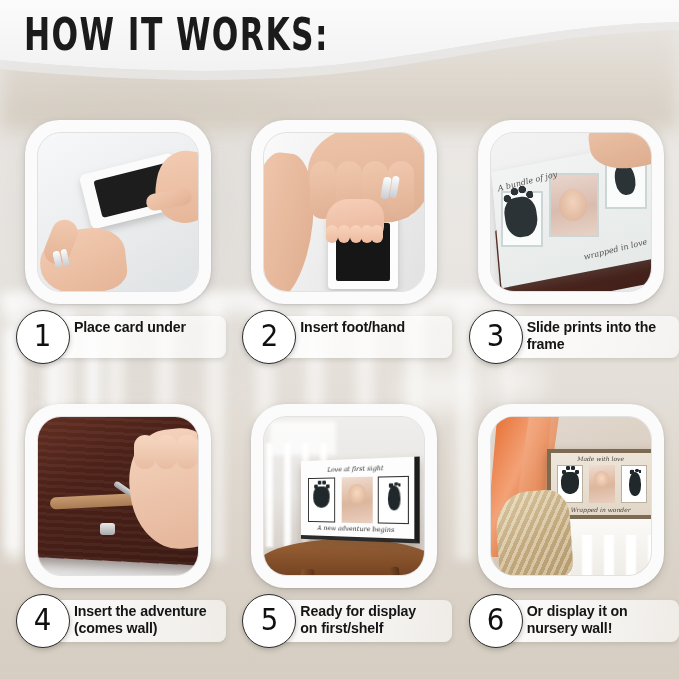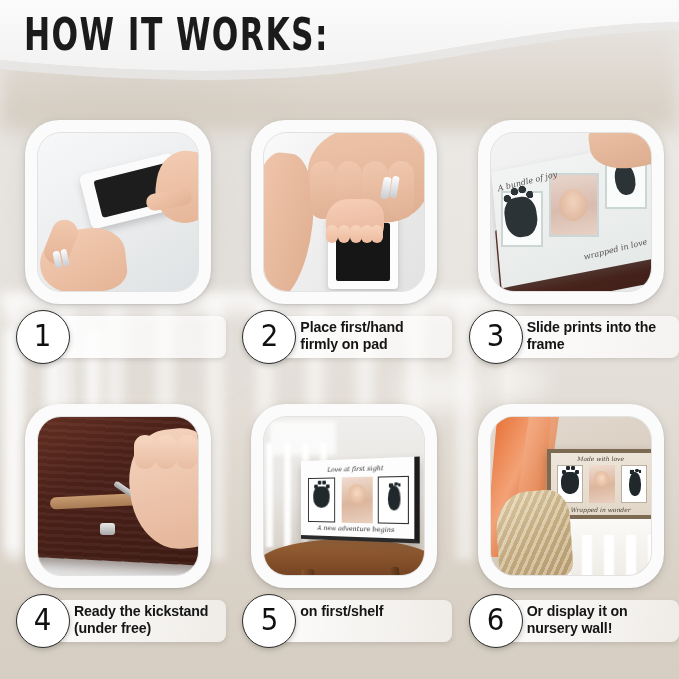--- a/index.html
+++ b/index.html
@@ -535,20 +535,21 @@
             <div class="ring s1-ring2"></div>
           </div>
         </div>
       </div>
       <div class="label-row">
         <div class="label-bar"></div>
         <div class="num-circle">
           <span>1</span>
         </div>
         <div class="label-text">
+          <div>Place card under</div>
         </div>
       </div>
     </div>
 
     <div class="step">
       <div class="tile">
         <div class="tile-inner">
           <div class="scene s2-bg">
             <div class="s2-arm"></div>
             <div class="s2-pad"></div>
@@ -571,22 +572,21 @@
             </div>
           </div>
         </div>
       </div>
       <div class="label-row">
         <div class="label-bar"></div>
         <div class="num-circle">
           <span>2</span>
         </div>
         <div class="label-text">
-          <div>Place first/hand</div>
-          <div>firmly on pad</div>
+          <div>Insert foot/hand</div>
         </div>
       </div>
     </div>
 
     <div class="step">
       <div class="tile">
         <div class="tile-inner">
           <div class="scene s3-bg">
             <div class="s3-wood"></div>
             <div class="s3-card"></div>
@@ -632,22 +632,22 @@
             </div>
           </div>
         </div>
       </div>
       <div class="label-row">
         <div class="label-bar"></div>
         <div class="num-circle">
           <span>4</span>
         </div>
         <div class="label-text">
-          <div>Ready the kickstand</div>
-          <div>(under free)</div>
+          <div>Insert the adventure</div>
+          <div>(comes wall)</div>
         </div>
       </div>
     </div>
 
     <div class="step">
       <div class="tile">
         <div class="tile-inner">
           <div class="scene s5-bg">
             <div class="s5-window"></div>
             <div class="s5-crib"></div>
@@ -669,20 +669,21 @@
             </div>
           </div>
         </div>
       </div>
       <div class="label-row">
         <div class="label-bar"></div>
         <div class="num-circle">
           <span>5</span>
         </div>
         <div class="label-text">
+          <div>Ready for display</div>
           <div>on first/shelf</div>
         </div>
       </div>
     </div>
 
     <div class="step">
       <div class="tile">
         <div class="tile-inner">
           <div class="scene s6-bg">
             <div class="s6-rod"></div>

